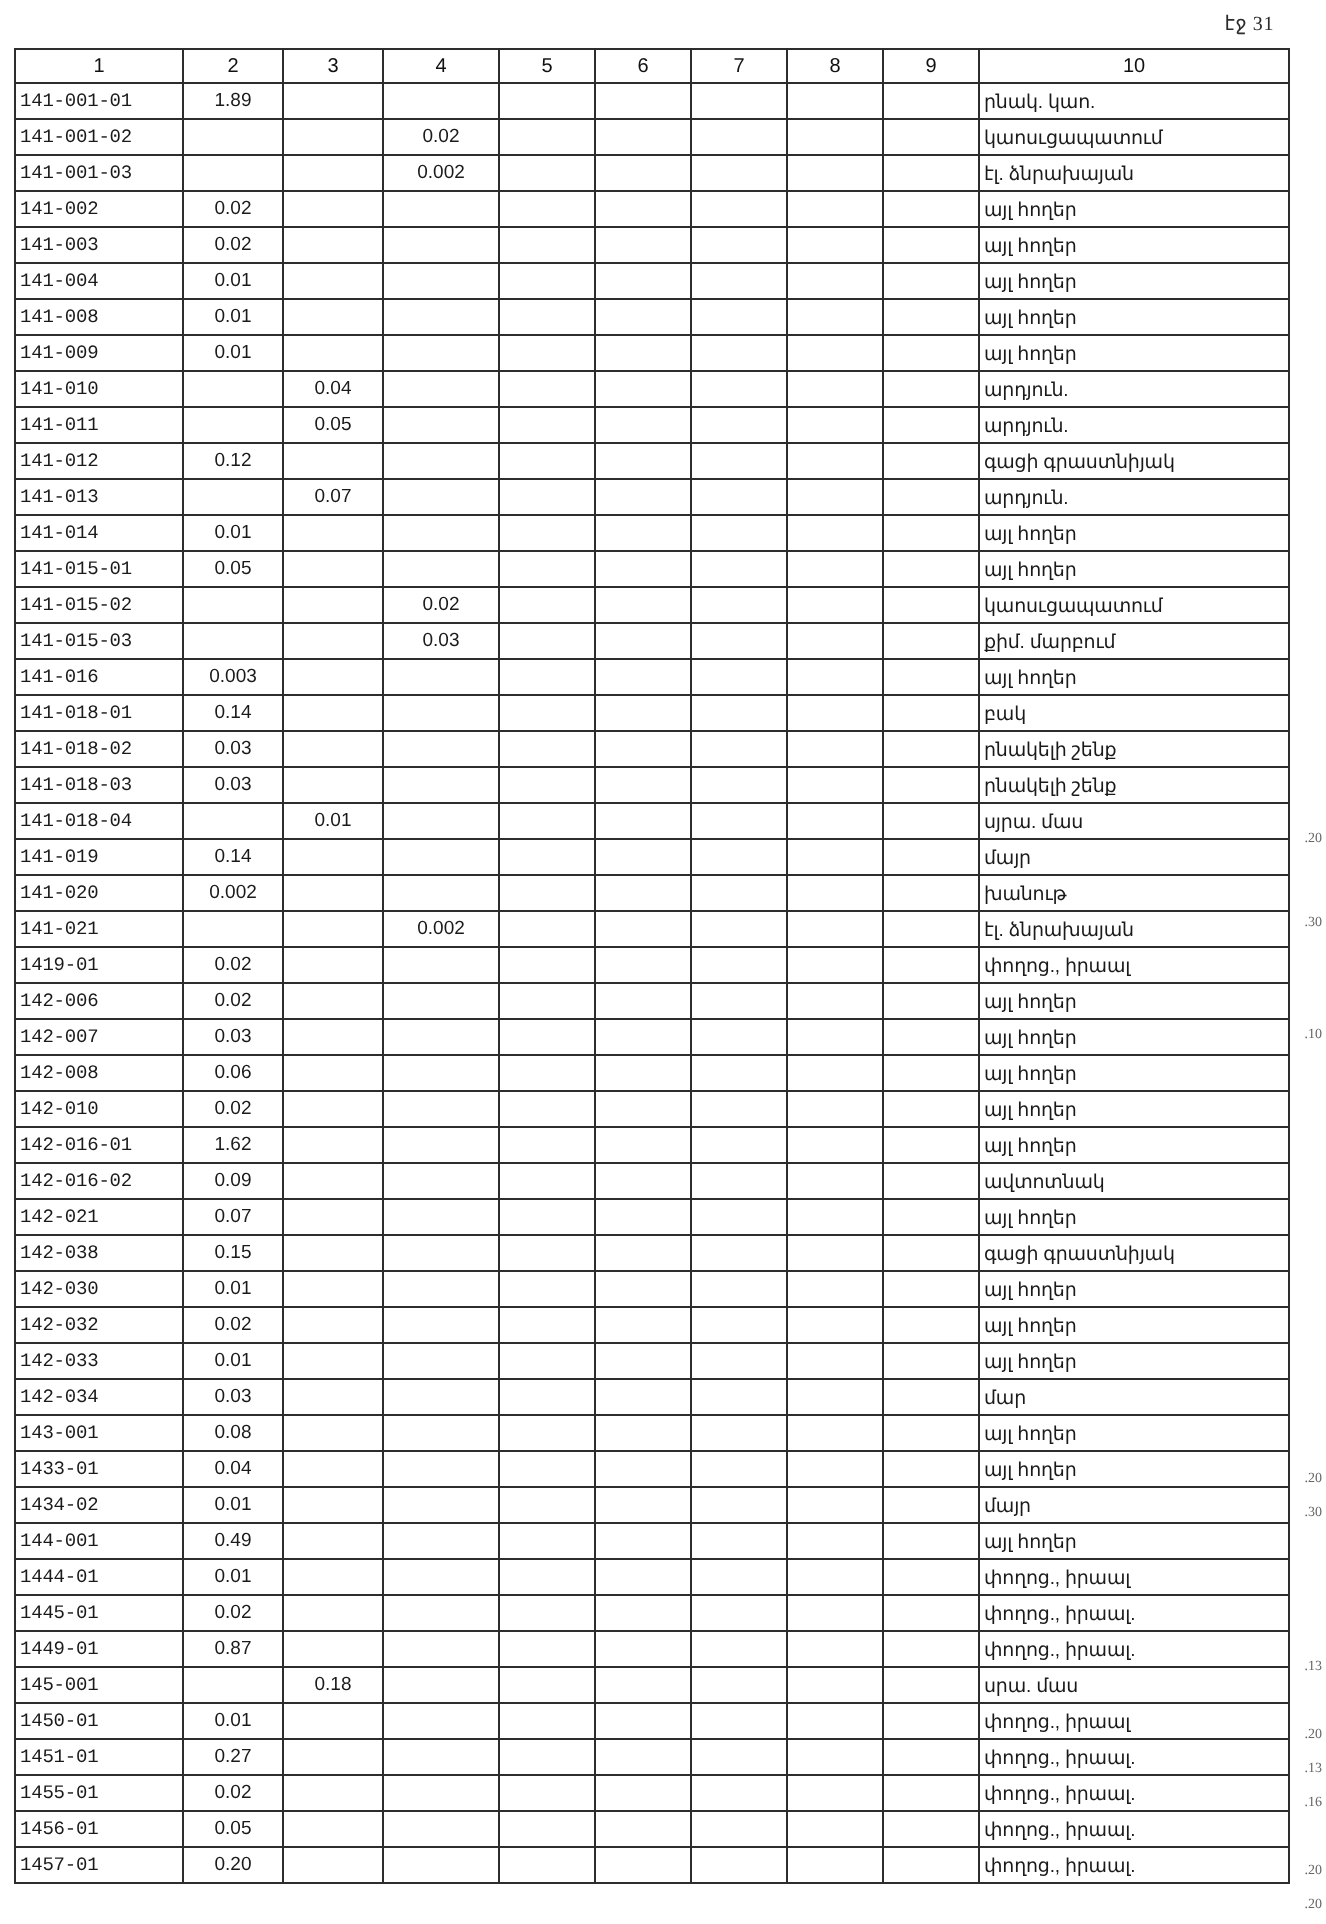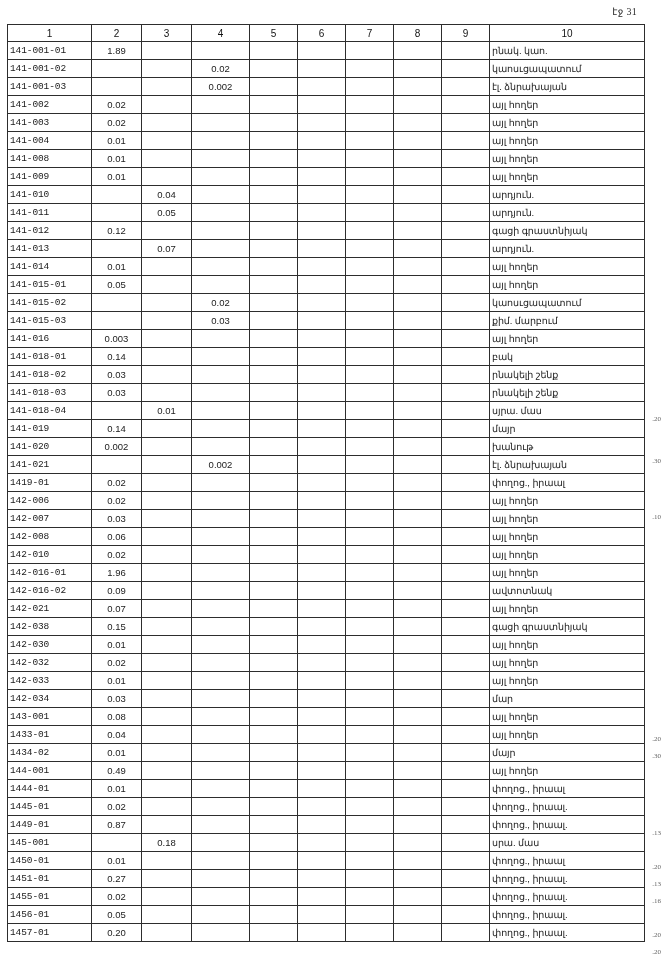--- a/index.html
+++ b/index.html
@@ -472,21 +472,21 @@
           <td class="num"></td>
           <td class="num"></td>
           <td class="num"></td>
           <td class="num"></td>
           <td class="num"></td>
           <td class="num"></td>
           <td class="desc">այլ հողեր</td>
         </tr>
         <tr>
           <td class="code">142-016-01</td>
-          <td class="num">1.96</td>
+          <td class="num">1.62</td>
           <td class="num"></td>
           <td class="num"></td>
           <td class="num"></td>
           <td class="num"></td>
           <td class="num"></td>
           <td class="num"></td>
           <td class="num"></td>
           <td class="desc">այլ հողեր</td>
         </tr>
         <tr>

